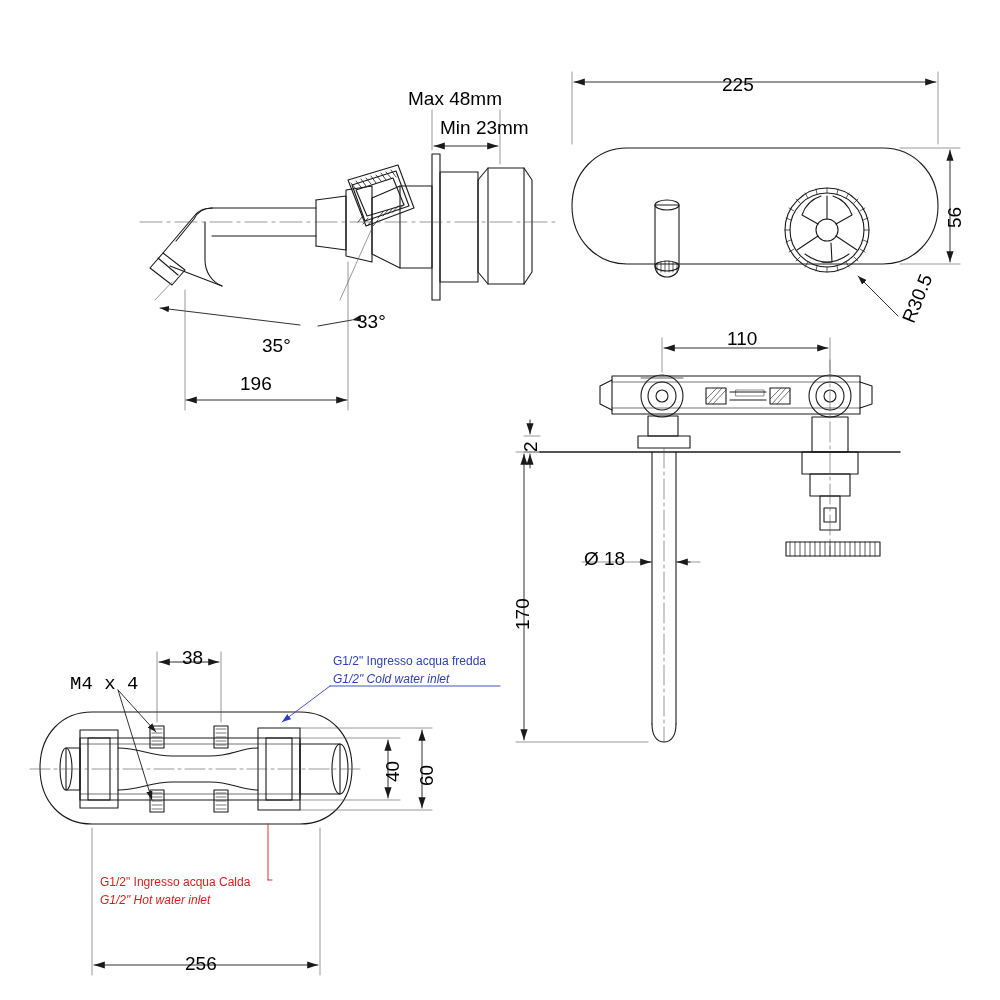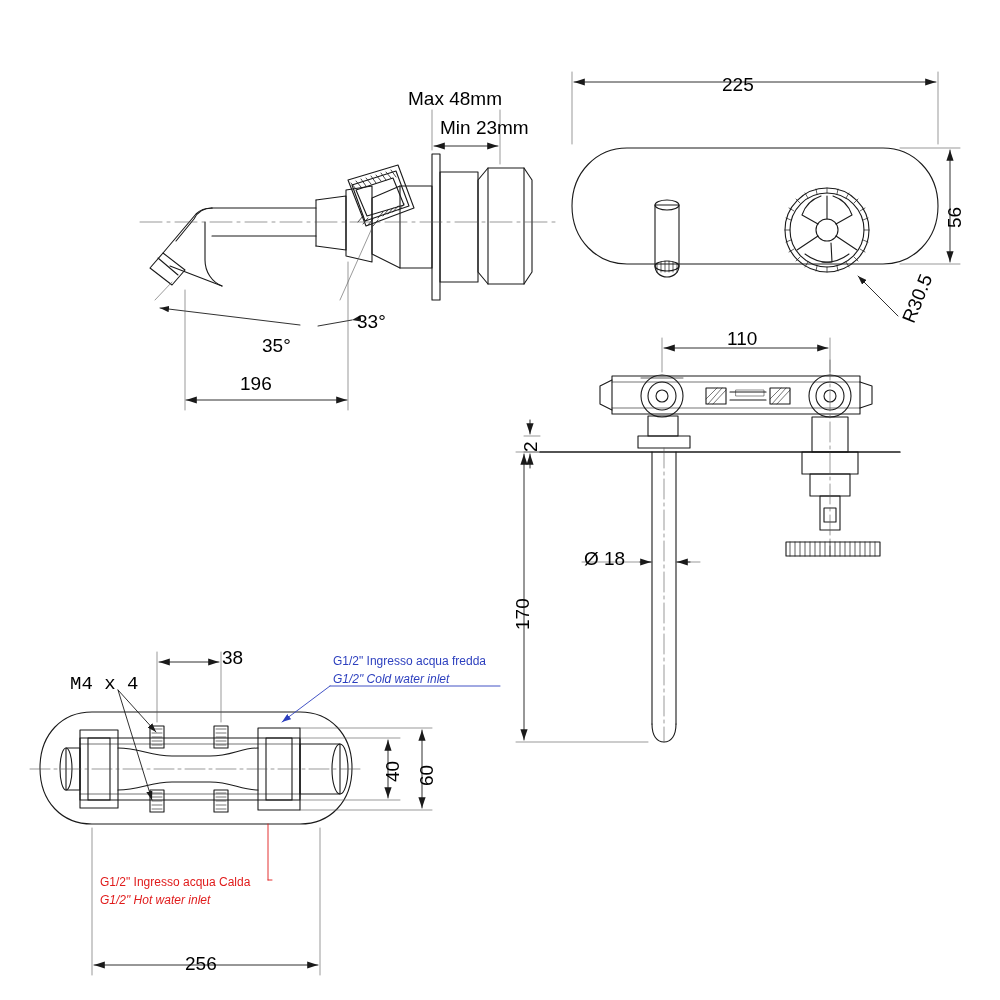--- a/index.html
+++ b/index.html
@@ -392,21 +392,21 @@
 
 <div class="lbl big" style="left:722px; top:62px;margin-top:12px;">225</div>
 <div class="lbl big rot90" style="left:944px; top:228px;">56</div>
 <div class="lbl big rot-steep" style="left:898px; top:318px;">R30.5</div>
 
 <div class="lbl big" style="left:727px; top:328px;">110</div>
 <div class="lbl big rot90" style="left:520px; top:452px;">2</div>
 <div class="lbl big rot90" style="left:512px; top:630px;">170</div>
 <div class="lbl big" style="left:584px; top:548px;text-align:right;">Ø 18</div>
 
-<div class="lbl big" style="left:182px; top:647px;margin-left:40px;">38</div>
+<div class="lbl big" style="left:182px; top:647px;">38</div>
 <div class="lbl big" style="left:70px; top:674px;font-family:Liberation Mono, monospace;">M4 x 4</div>
 <div class="lbl big rot90" style="left:382px; top:782px;">40</div>
 <div class="lbl big rot90" style="left:416px; top:786px;">60</div>
 <div class="lbl big" style="left:185px; top:953px;">256</div>
 
 <div class="lbl cold" style="left:333px; top:655px;">G1/2" Ingresso acqua fredda</div>
 <div class="lbl cold" style="left:333px; top:673px;"><span class="ital">G1/2" Cold water inlet</span></div>
 
 <div class="lbl hot" style="left:100px; top:876px;">G1/2" Ingresso acqua Calda</div>
 <div class="lbl hot" style="left:100px; top:894px;"><span class="ital">G1/2" Hot water inlet</span></div>

